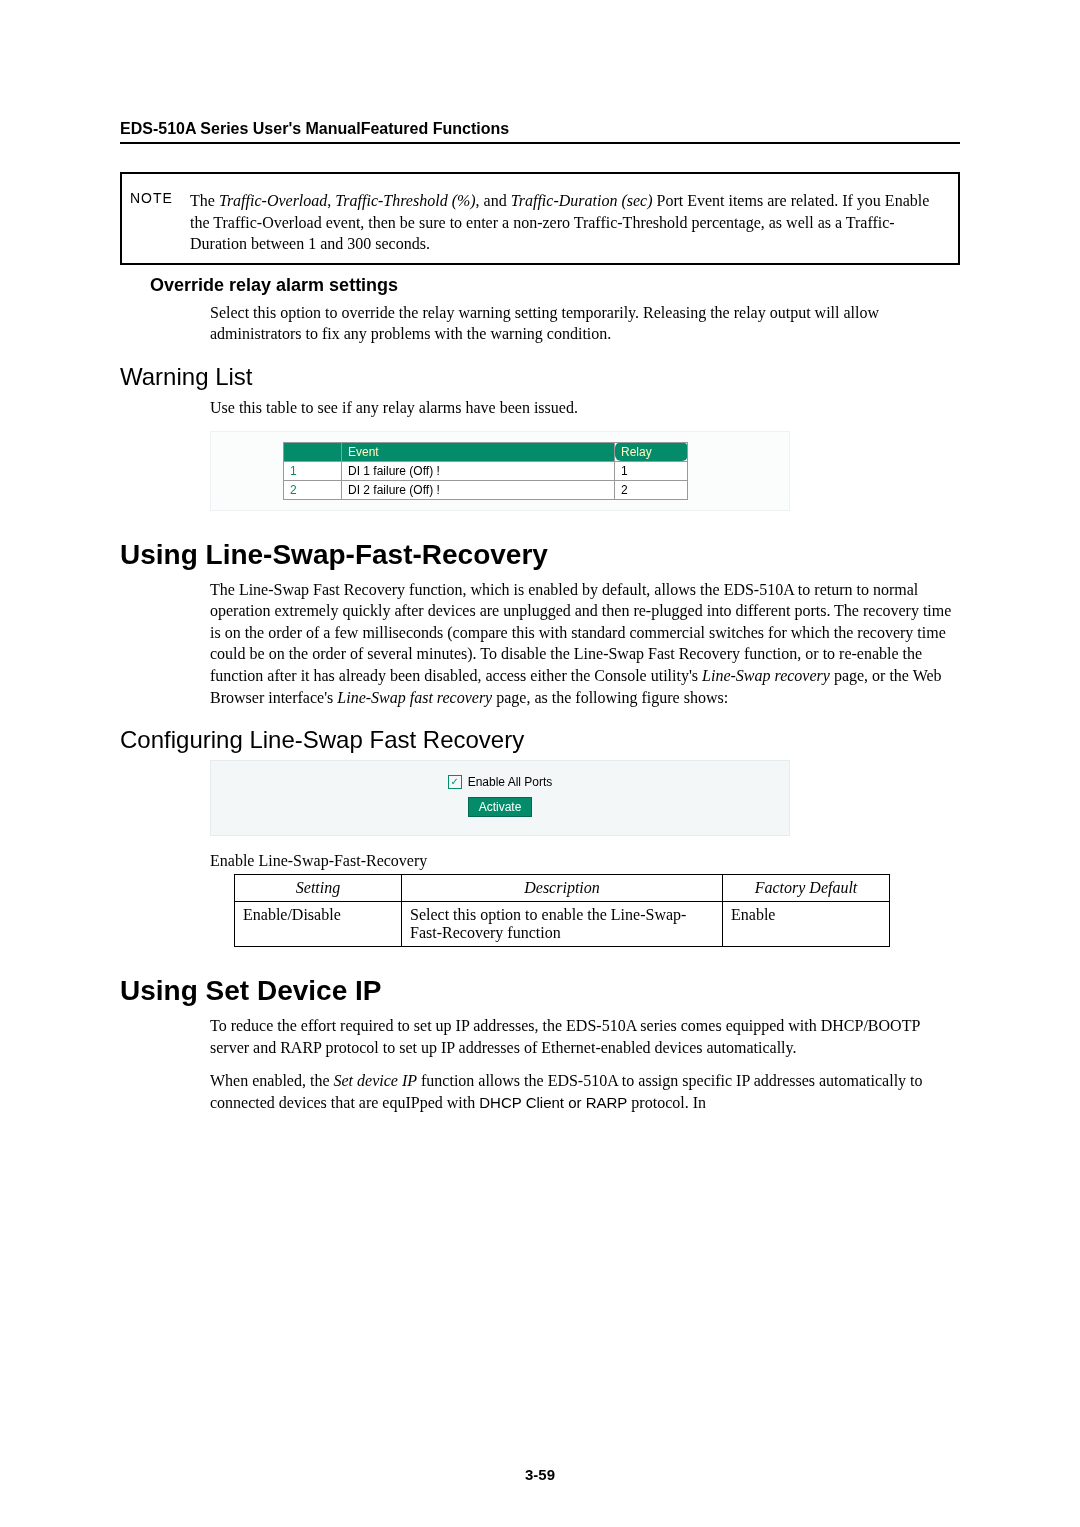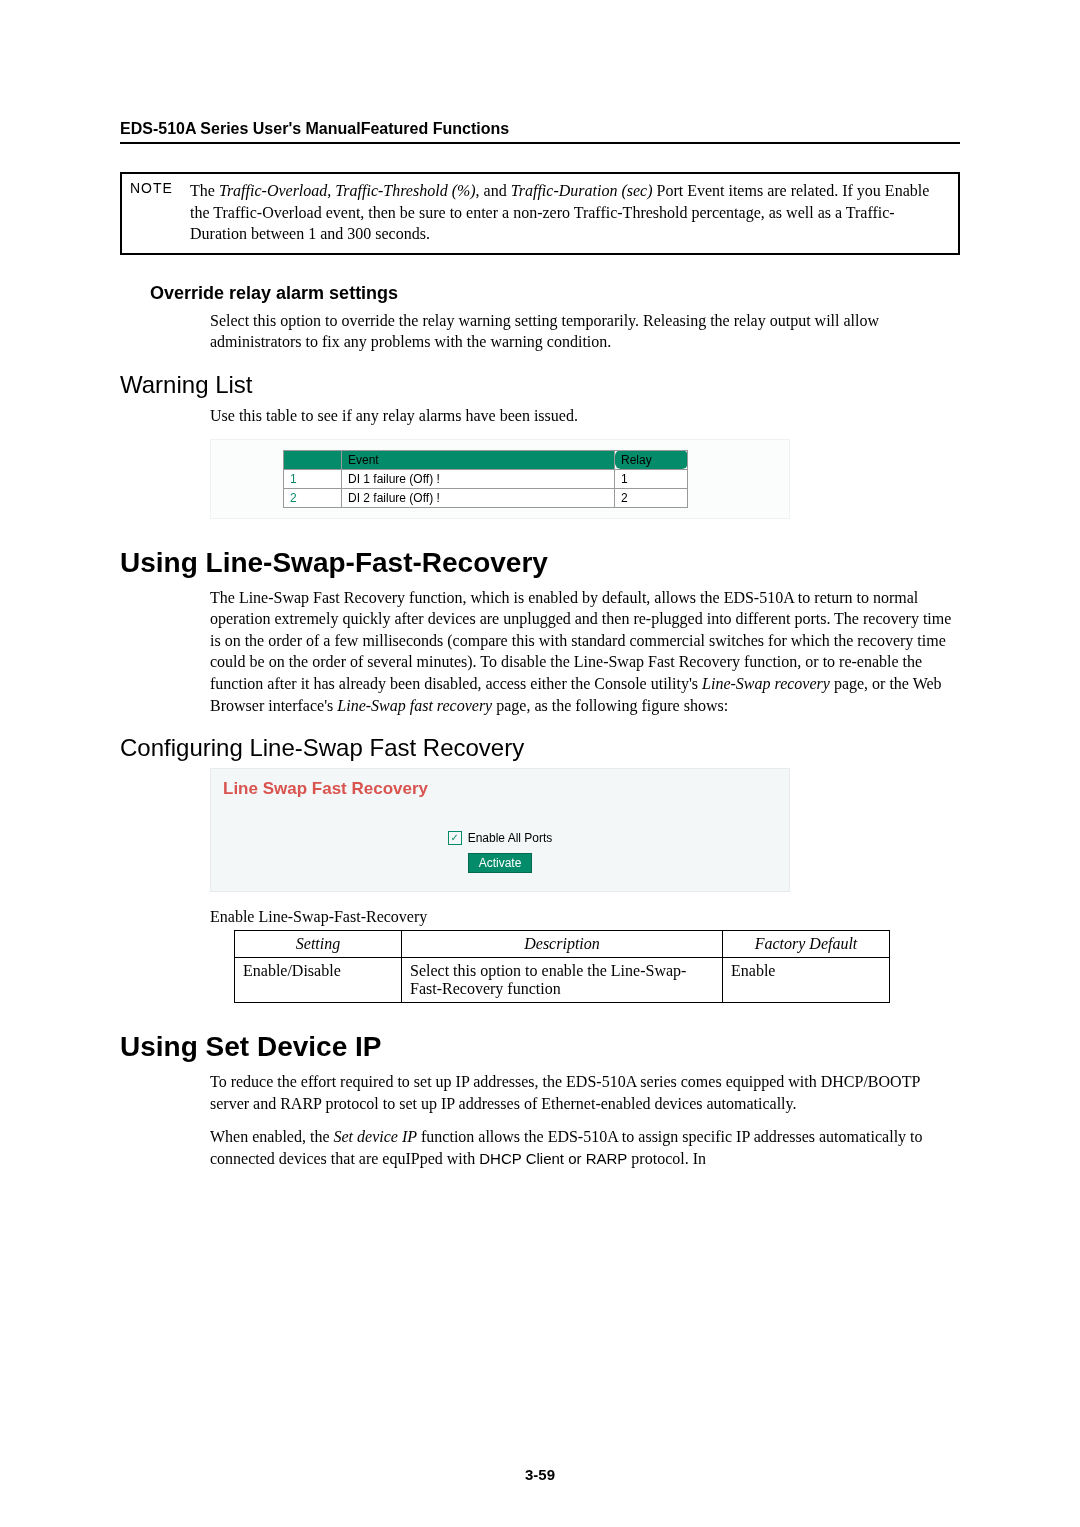--- a/index.html
+++ b/index.html
@@ -23,22 +23,22 @@
     border-bottom: 2px solid #000;
     padding-bottom: 4px;
     font-family: Arial, Helvetica, sans-serif;
     font-weight: bold;
     font-size: 16px;
     margin-bottom: 28px;
   }
   .note-box {
     border: 2px solid #000;
     display: flex;
-    padding: 6px 8px 8px 8px;
-    margin-bottom: 28px;
+    padding: 16px 8px 8px 8px;
+    margin-bottom: 10px;
   }
   .note-label {
     font-family: Arial, Helvetica, sans-serif;
     font-size: 14px;
     letter-spacing: 1px;
     width: 60px;
     flex-shrink: 0;
   }
   .note-body {
     flex: 1;
@@ -88,21 +88,21 @@
     margin-bottom: 18px;
   }
   .alarm-table {
     border-collapse: collapse;
     margin-left: 60px;
     font-family: Arial, Helvetica, sans-serif;
     font-size: 12px;
   }
   .alarm-table th {
     background: #048c6a;
-    color: #000000;
+    color: #fef9c3;
     font-weight: normal;
     text-align: left;
     padding: 2px 6px;
     border: 1px solid #999;
   }
   .alarm-table td {
     border: 1px solid #999;
     padding: 2px 6px;
     background: #fff;
   }
@@ -235,21 +235,20 @@
   </div>
 
   <div class="h-main">Using Line-Swap-Fast-Recovery</div>
   <div class="body-indent1">
     <span>The Line-Swap Fast Recovery function, which is enabled by default, allows the EDS-510A to return to normal operation extremely quickly after devices are unplugged and then re-plugged into different ports. The recovery time is on the order of a few milliseconds (compare this with standard commercial switches for which the recovery time could be on the order of several minutes). To disable the Line-Swap Fast Recovery function, or to re-enable the function after it has already been disabled, access either the Console utility's </span><span class="italic">Line-Swap recovery</span><span> page, or the Web Browser interface's </span><span class="italic">Line-Swap fast recovery</span><span> page, as the following figure shows:</span>
   </div>
 
   <div class="h-sub2">Configuring Line-Swap Fast Recovery</div>
 
   <div class="panel2">
-    <div class="panel2-title">Line Swap Fast Recovery</div>
     <div class="check-row">
       <span class="checkbox">✓</span>
       <span>Enable All Ports</span>
     </div>
     <div>
       <span class="activate-btn">Activate</span>
     </div>
   </div>
 
   <div class="caption">Enable Line-Swap-Fast-Recovery</div>

